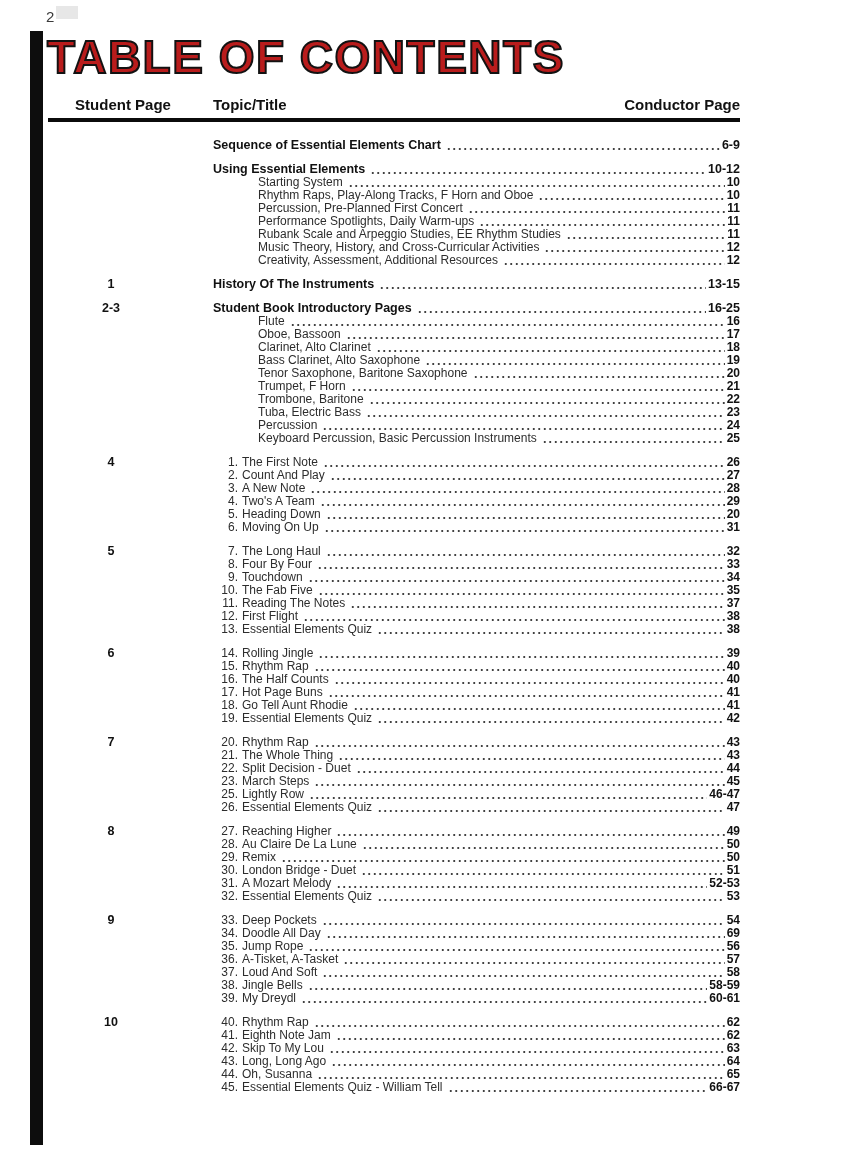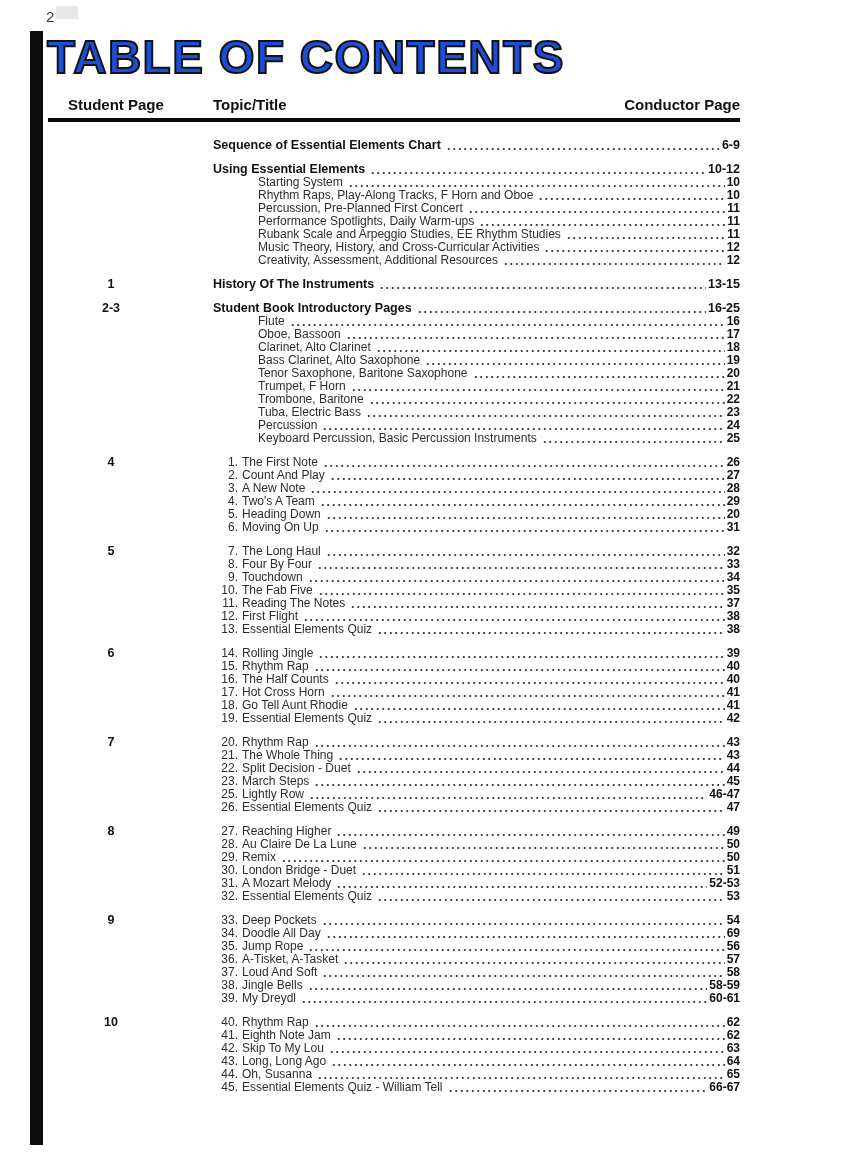--- a/index.html
+++ b/index.html
@@ -30,37 +30,37 @@
     width: 22px; height: 13px;
     background: #e7e7e7;
   }
   .title {
     position: absolute;
     left: 47px; top: 34px;
     font-size: 46px;
     font-weight: 900;
     letter-spacing: 1.5px;
     line-height: 1;
-    color: #1d4ed8;
+    color: #b91c1c;
     -webkit-text-stroke: 2px #121212;
     white-space: nowrap;
   }
   .content {
     position: absolute;
     left: 48px; top: 96px;
     width: 692px;
   }
   .col-headers {
     display: flex;
     align-items: baseline;
     font-weight: 700;
     font-size: 15px;
     color: #111;
   }
-  .h-student { margin-left: 20px; width: 110px; text-align: left; }
+  .h-student { margin-left: 20px; width: 110px; text-align: center; }
   .h-topic   { margin-left: 35px; }
   .h-conductor { margin-left: auto; }
   .rule { border-bottom: 4px solid #0b0b0b; margin-top: 5px; }
   .sections { margin-top: 17px; margin-left: 27px; }
   .section { display: flex; margin-bottom: 11px; justify-content: space-between; }
   .sec-page {
     flex: none;
     width: 72px;
     text-align: center;
     font-weight: 700;
@@ -344,21 +344,21 @@
               <span class="pg">40</span>
             </div>
             <div class="row num">
               <span class="n">16.</span>
               <span class="t">The Half Counts</span>
               <span class="leader"></span>
               <span class="pg">40</span>
             </div>
             <div class="row num">
               <span class="n">17.</span>
-              <span class="t">Hot Cross Horn</span>
+              <span class="t">Hot Page Buns</span>
               <span class="leader"></span>
               <span class="pg">41</span>
             </div>
             <div class="row num">
               <span class="n">18.</span>
               <span class="t">Go Tell Aunt Rhodie</span>
               <span class="leader"></span>
               <span class="pg">41</span>
             </div>
             <div class="row num">

